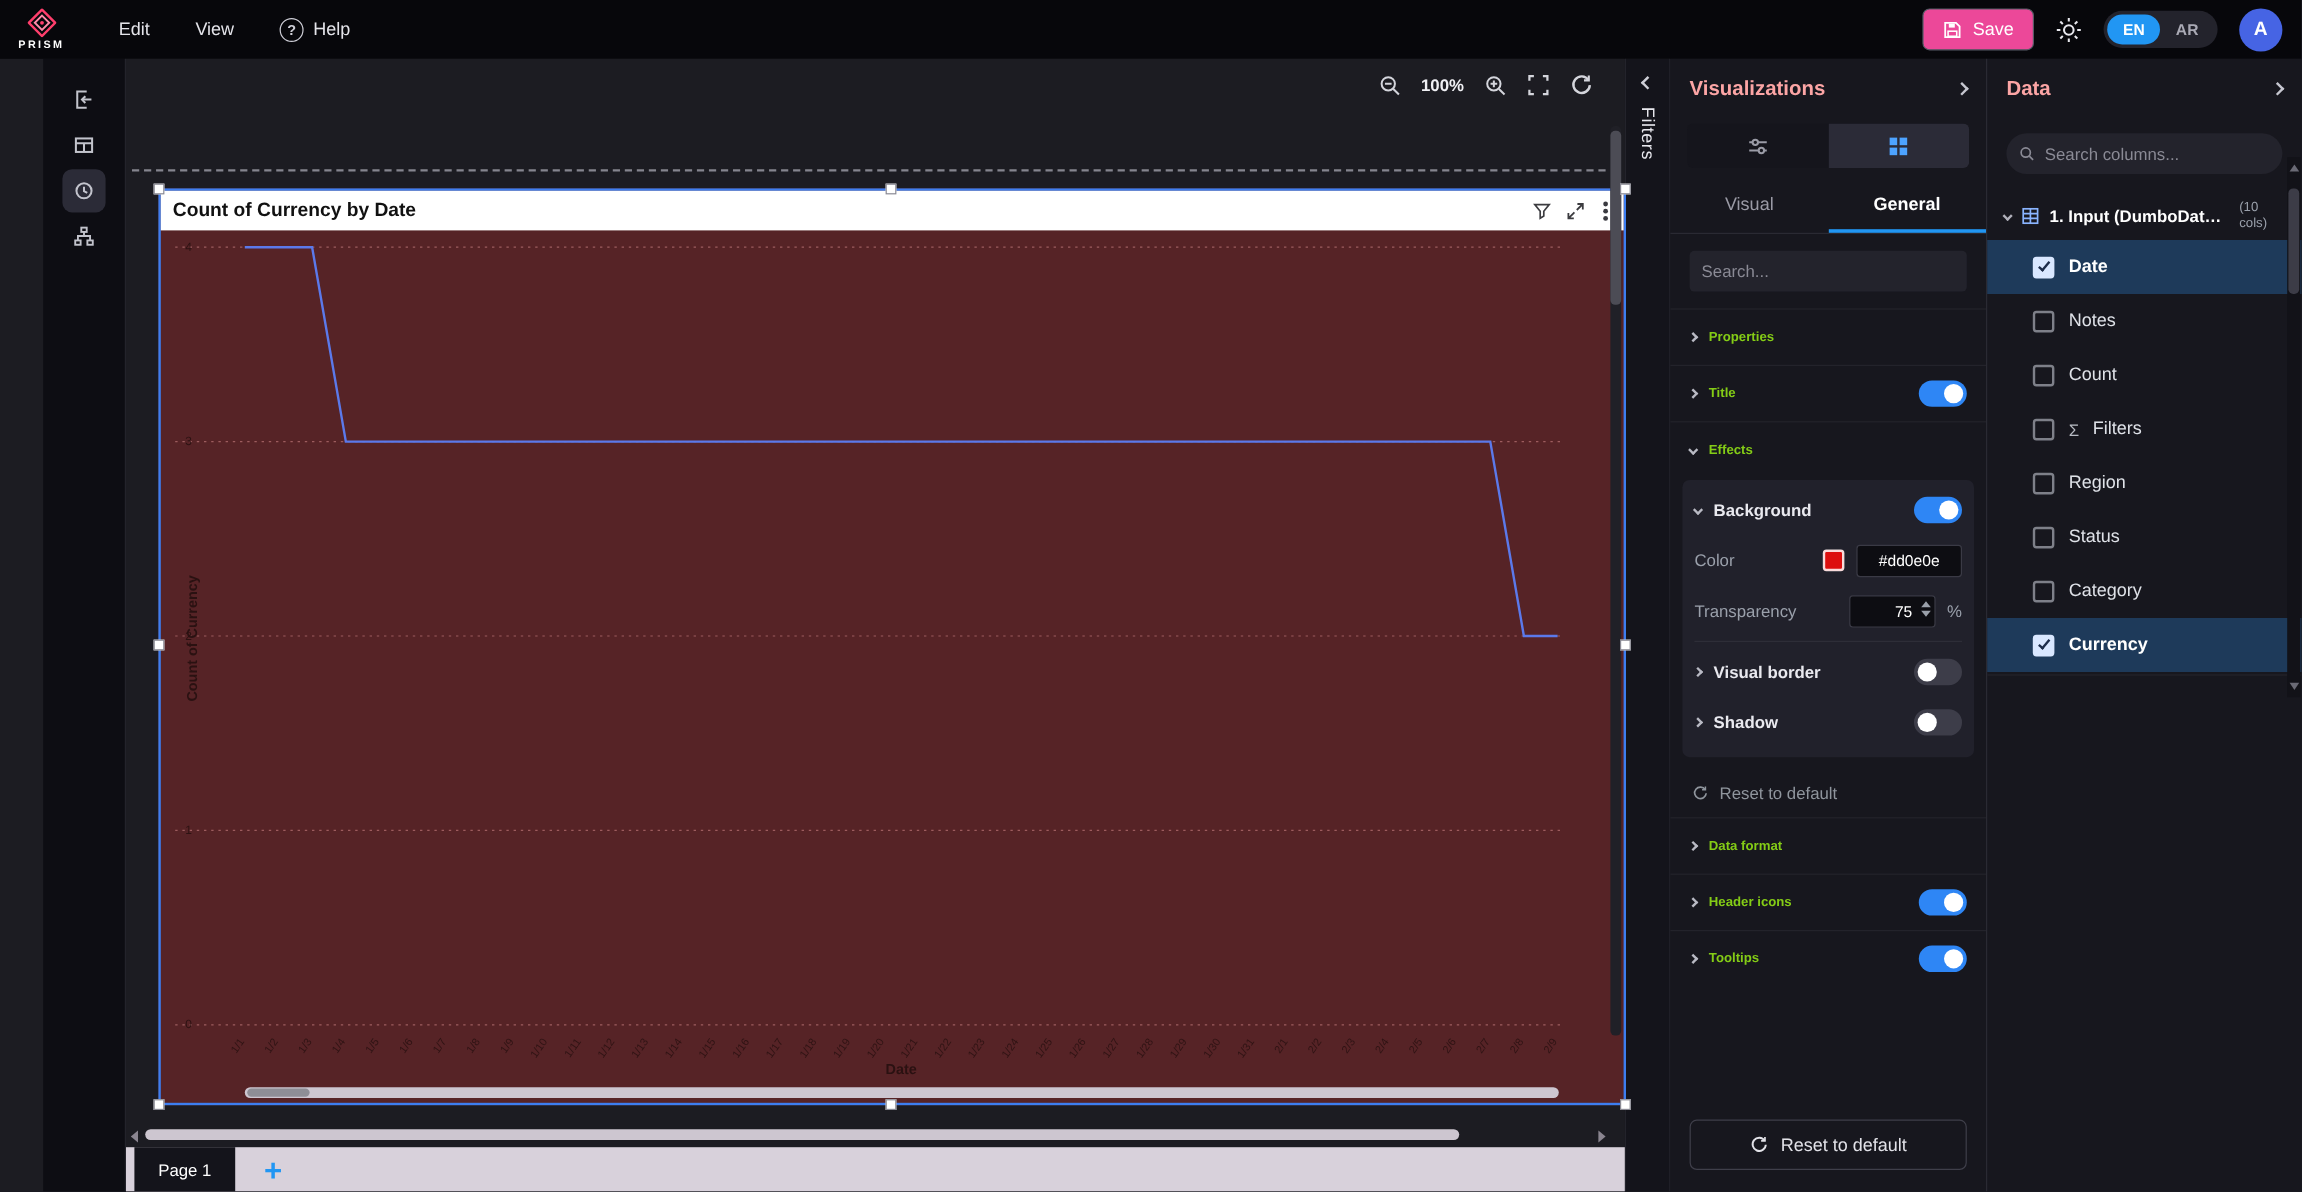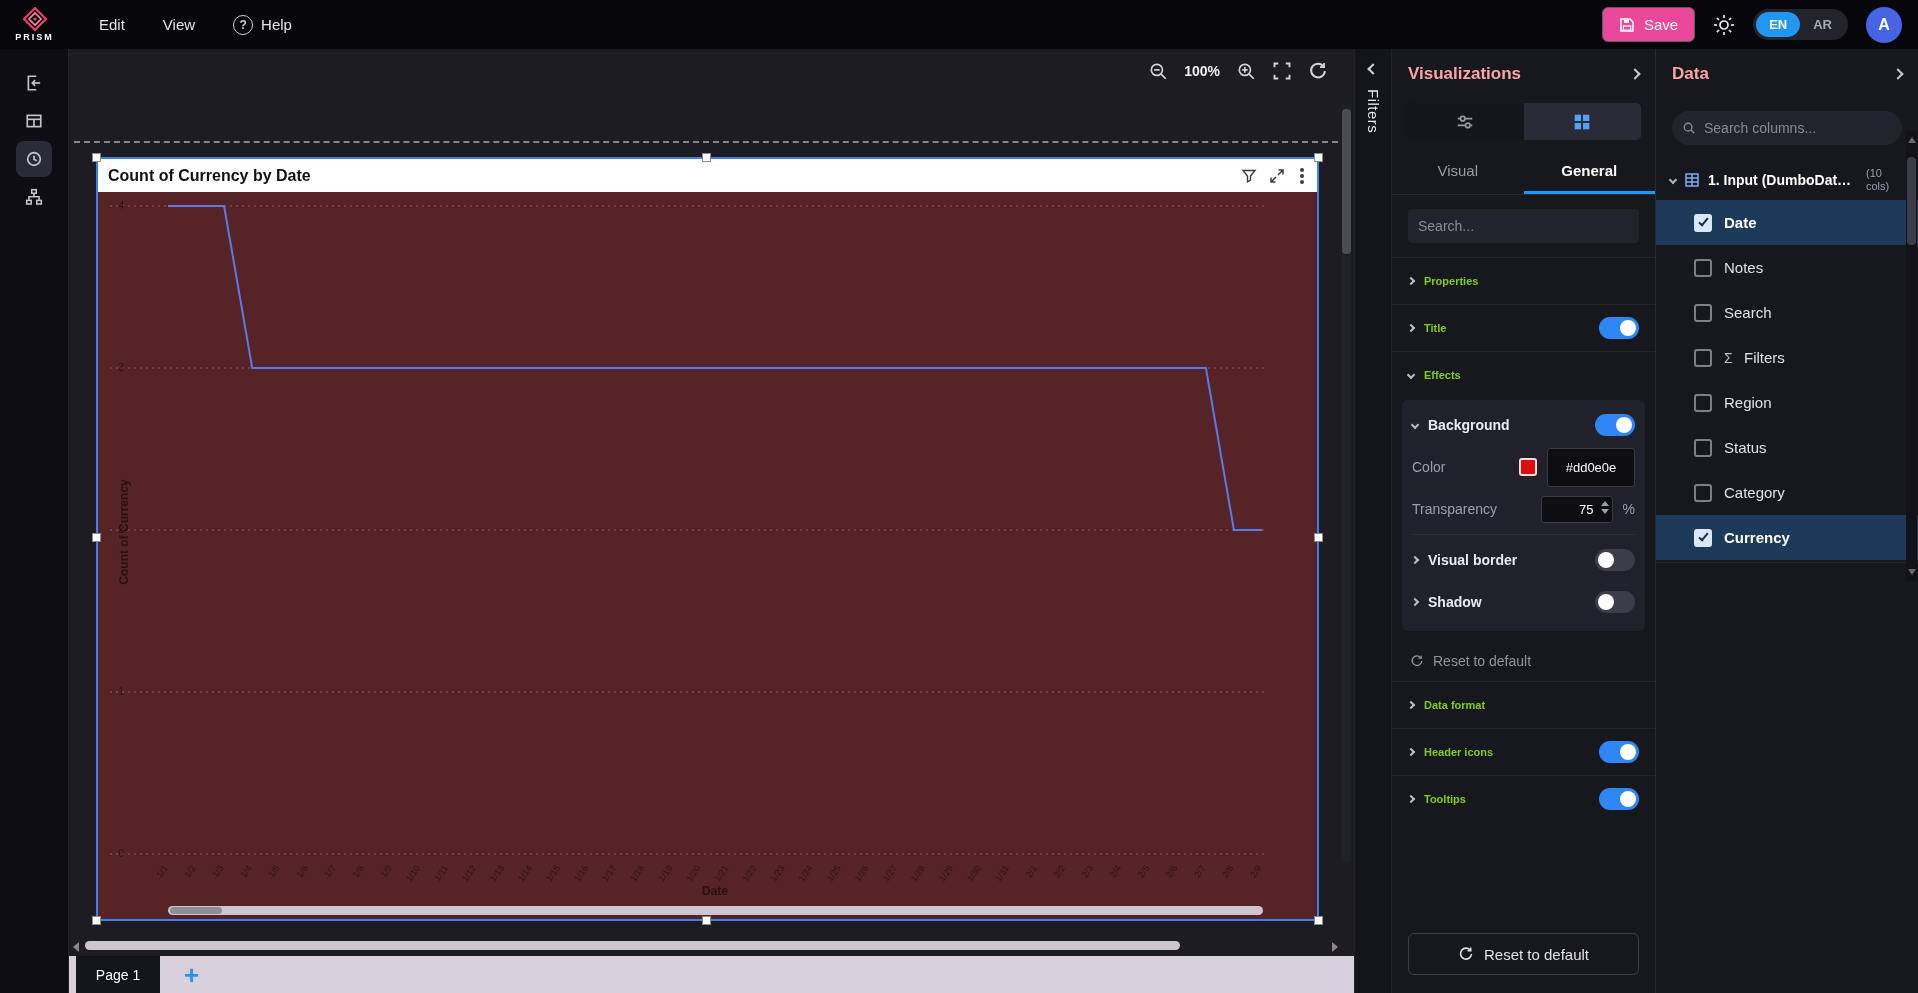--- a/index.html
+++ b/index.html
@@ -15,21 +15,21 @@
   .help-group{display:flex;align-items:center;gap:8px;}
   .help-ic{width:20px;height:20px;border:1.5px solid #cfcfd8;border-radius:50%;display:flex;align-items:center;justify-content:center;font-size:12px;font-weight:bold;color:#cfcfd8;}
   .top-right{margin-left:auto;display:flex;align-items:center;gap:18px;margin-right:16px;}
   .save-btn{display:flex;align-items:center;gap:9px;background:#ec4899;border:1px solid #565b66;border-radius:6px;color:#fff;font-size:15px;padding:8px 16px;cursor:pointer;}
   .lang-pill{display:flex;background:#23232c;border-radius:17px;padding:3px;}
   .lang-opt{padding:5px 13px;border-radius:14px;font-size:13px;font-weight:bold;color:#a9a9b4;}
   .lang-opt.active{background:#2196f3;color:#fff;}
   .avatar{width:36px;height:36px;border-radius:50%;background:#4664e4;color:#fff;font-size:16px;font-weight:bold;display:flex;align-items:center;justify-content:center;}
 
   
-  .main{flex:1;display:flex;min-height:0;}
+  .main{flex:1;display:flex;min-height:0;margin-left:36px;}
 
   
   .iconbar{width:69px;background:#0d0d13;border-right:1px solid #23232b;display:flex;flex-direction:column;align-items:center;padding-top:16px;gap:2px;flex:none;}
   .side-ic{width:36px;height:36px;border-radius:8px;display:flex;align-items:center;justify-content:center;color:#c2c3cc;}
   .side-ic.active{background:#2b2b37;}
 
   
   .canvas{flex:1;position:relative;background:#1c1c22;min-width:0;}
   .zoombar{position:absolute;top:12px;right:26px;display:flex;align-items:center;gap:16px;color:#d4d5dc;}
   .zoom-level{font-size:14px;font-weight:600;color:#f0f0f4;}
@@ -99,21 +99,21 @@
   .toggle{width:40px;height:22px;border-radius:11px;background:#3d3d49;position:relative;margin-left:auto;flex:none;}
   .toggle::after{content:"";position:absolute;width:16px;height:16px;border-radius:50%;background:#fff;top:3px;left:3px;}
   .toggle.on{background:#2e86f5;}
   .toggle.on::after{left:auto;right:3px;}
 
   .bg-card{margin:2px 10px 10px;background:#21212b;border-radius:6px;padding:4px 10px 8px;}
   .card-row{display:flex;align-items:center;gap:10px;height:42px;font-size:14px;}
   .card-row .lbl-b{font-weight:600;color:#e9e9ef;}
   .lbl-g{color:#9aa0ab;font-size:14px;}
   .swatch{width:18px;height:18px;border-radius:3px;border:2px solid rgba(255,255,255,.85);margin-left:auto;flex:none;}
-  .hex-input{width:88px;height:39px;background:#0d0d12;border:1px solid #3a3a45;border-radius:3px;color:#fff;font-size:13px;text-align:center;outline:none;}
+  .hex-input{width:88px;height:27px;background:#0d0d12;border:1px solid #3a3a45;border-radius:3px;color:#fff;font-size:13px;text-align:center;outline:none;}
   .num-wrap{position:relative;margin-left:auto;}
   .num-input{width:72px;height:27px;background:#0d0d12;border:1px solid #3a3a45;border-radius:3px;color:#fff;font-size:13px;text-align:right;padding-right:18px;outline:none;}
   .spinners{position:absolute;right:4px;top:5px;display:flex;flex-direction:column;gap:3px;}
   .spin-up{width:0;height:0;border-left:4px solid transparent;border-right:4px solid transparent;border-bottom:5px solid #9aa0aa;}
   .spin-down{width:0;height:0;border-left:4px solid transparent;border-right:4px solid transparent;border-top:5px solid #9aa0aa;}
   .card-div{border-top:1px solid #2e2e38;margin:4px 0;}
   .reset-small{display:flex;align-items:center;gap:9px;color:#8f959d;font-size:14px;padding:12px 18px;}
   .reset-big{margin:14px 16px 18px;height:42px;border:1px solid #3f3f4a;border-radius:6px;background:transparent;color:#e2e2e8;font-size:15px;display:flex;align-items:center;justify-content:center;gap:10px;cursor:pointer;}
 
   
@@ -502,21 +502,21 @@
               <span class="mark"></span>
             </span>
             <span class="flabel">Date</span>
           </div>
           <div class="field-row">
             <span class="checkbox"></span>
             <span class="flabel">Notes</span>
           </div>
           <div class="field-row">
             <span class="checkbox"></span>
-            <span class="flabel">Search</span>
+            <span class="flabel">Count</span>
           </div>
           <div class="field-row">
             <span class="checkbox"></span>
             <span class="sigma">Σ</span>
             <span class="flabel">Filters</span>
           </div>
           <div class="field-row">
             <span class="checkbox"></span>
             <span class="flabel">Region</span>
           </div>

